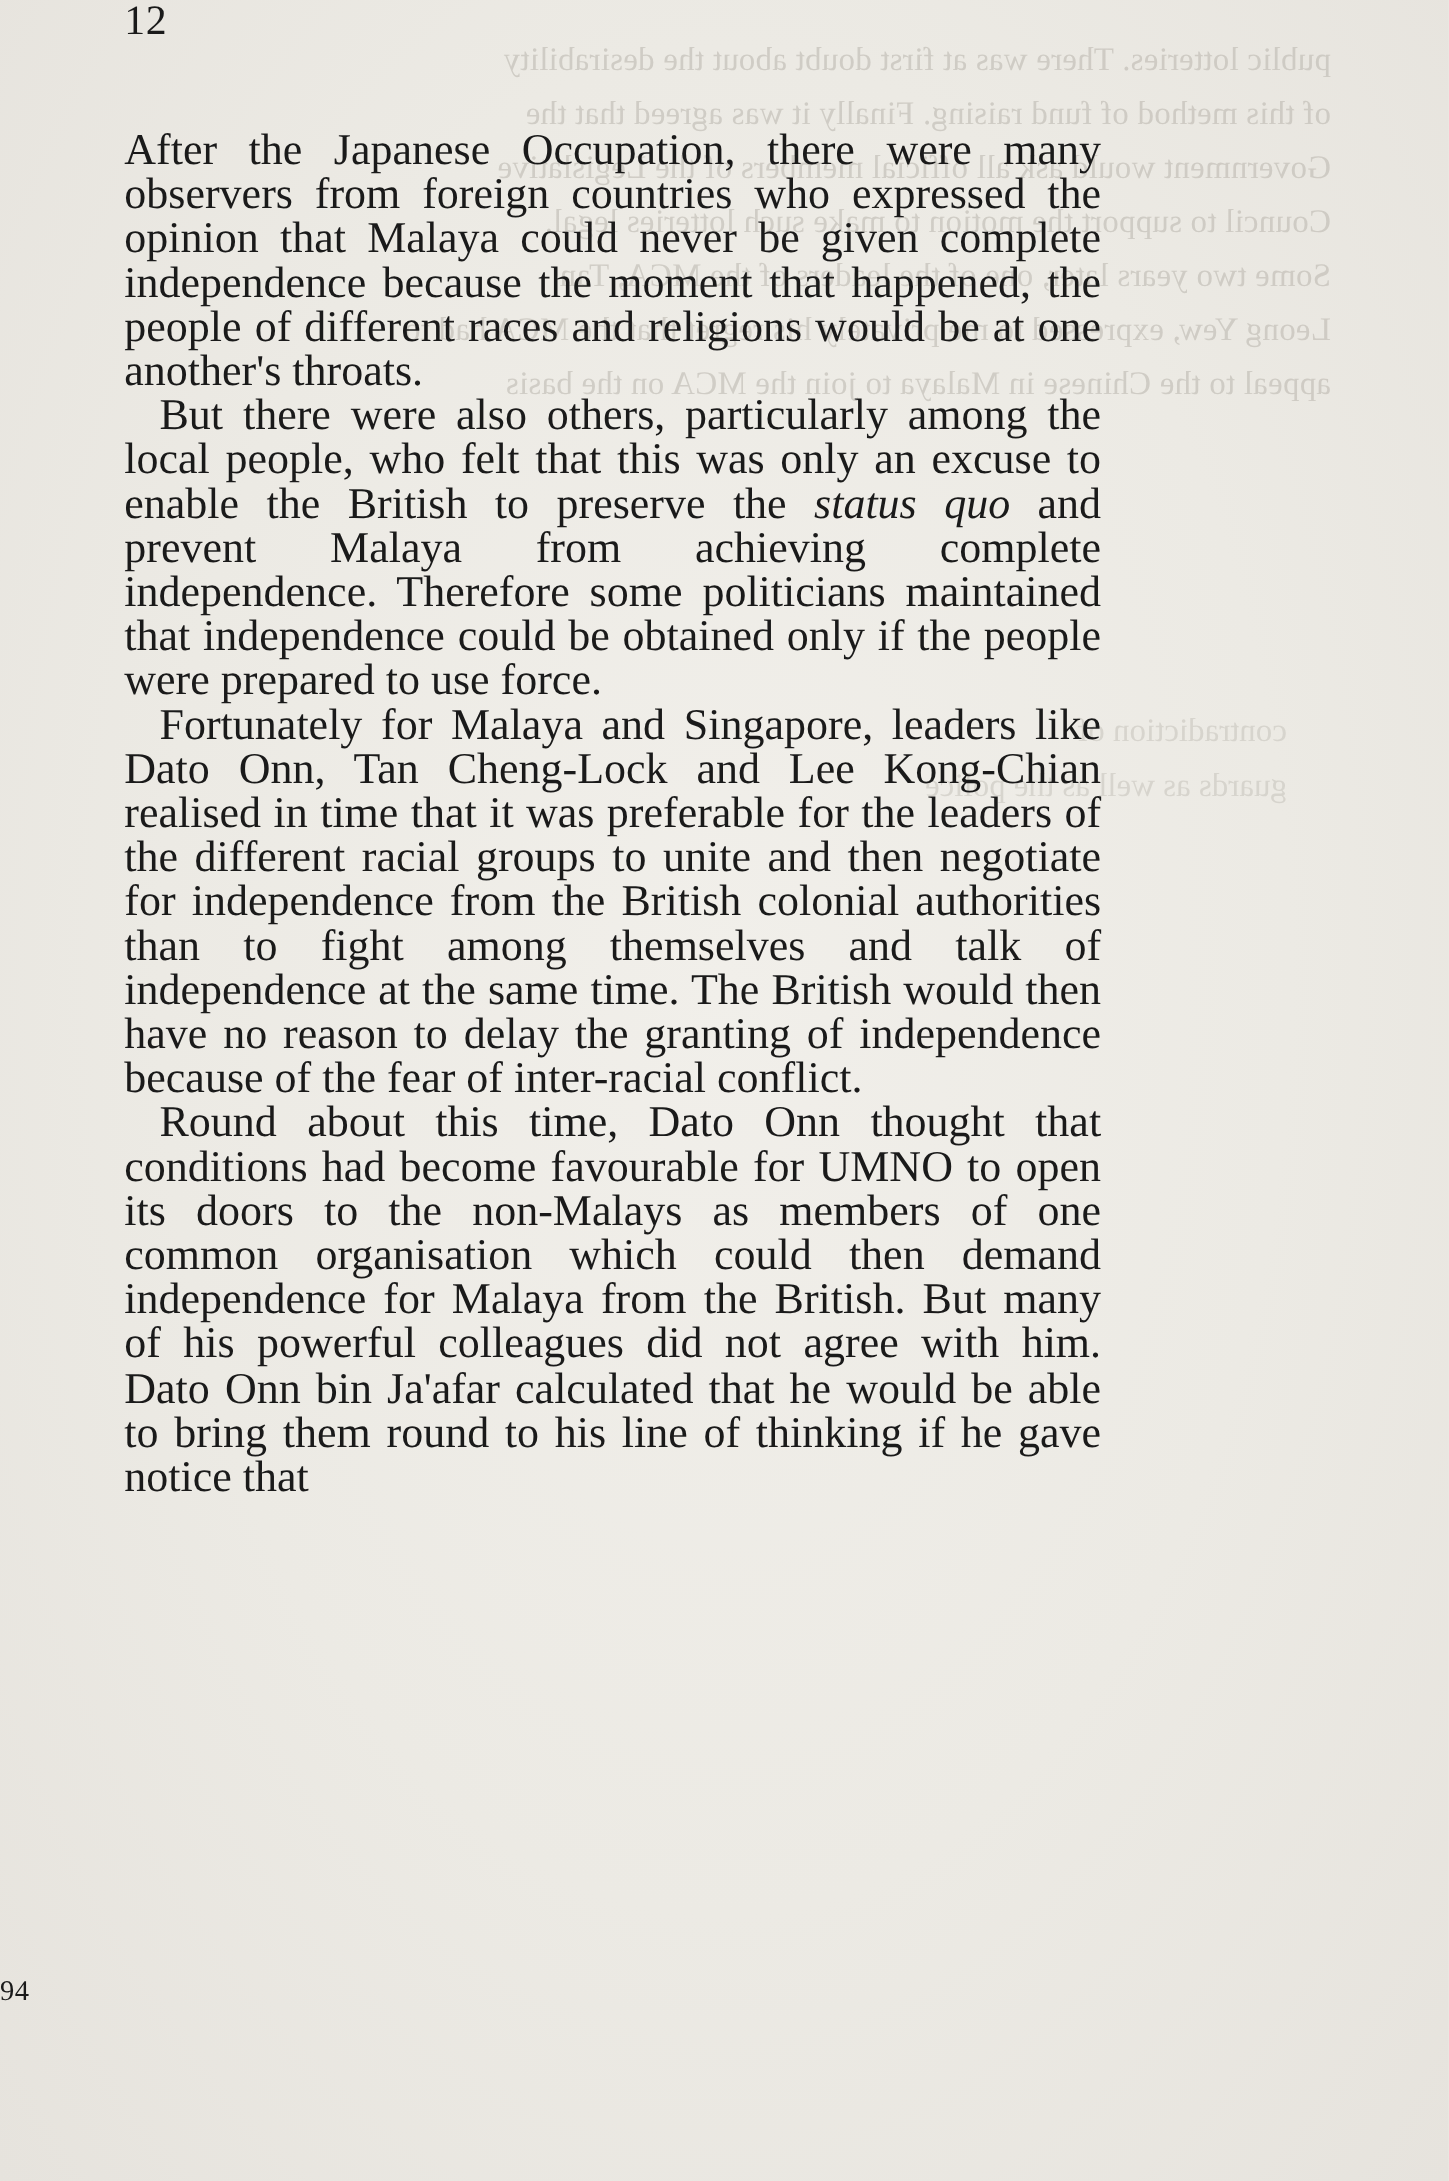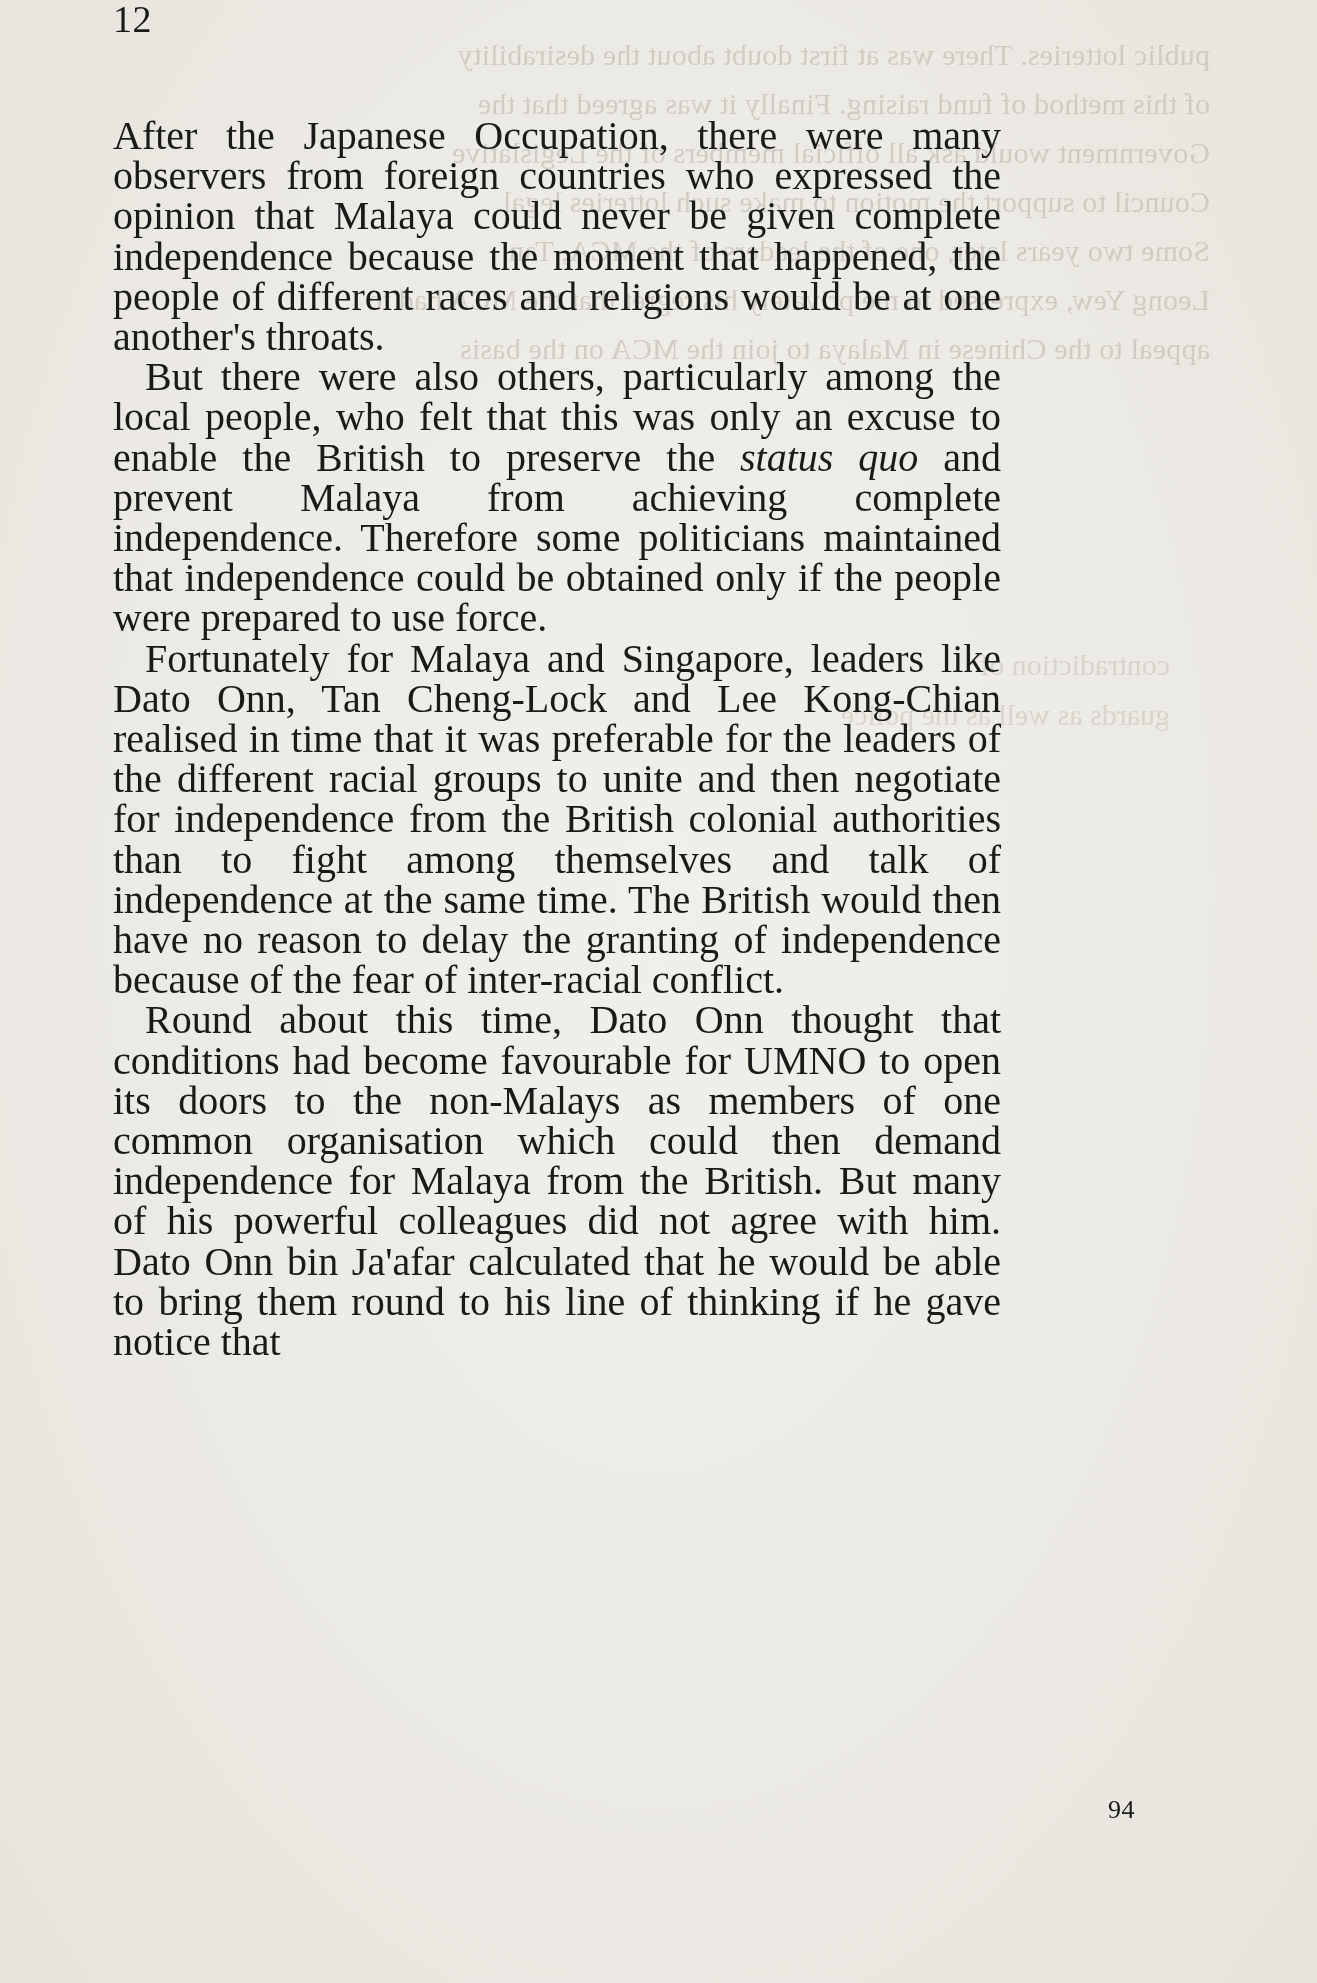--- a/index.html
+++ b/index.html
@@ -110,21 +110,21 @@
   }
   .body-text em {
     font-style: italic;
   }
 
   .folio {
     position: absolute;
     top: 1795px;
     left: 0;
     width: 1135px;
-    text-align: right;
+    text-align: left;
     font-size: 26px;
     letter-spacing: 0.5px;
   }
 </style>
 </head>
 <body>
 
 <div class="paper"></div>
 
 <div class="page">

